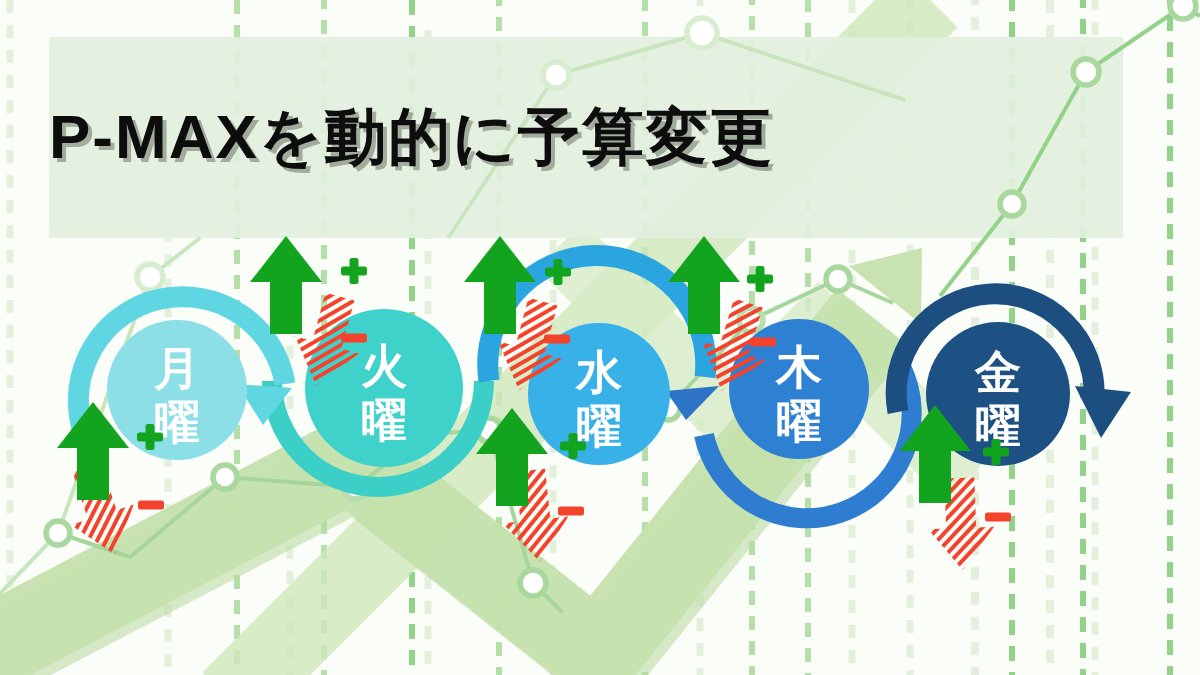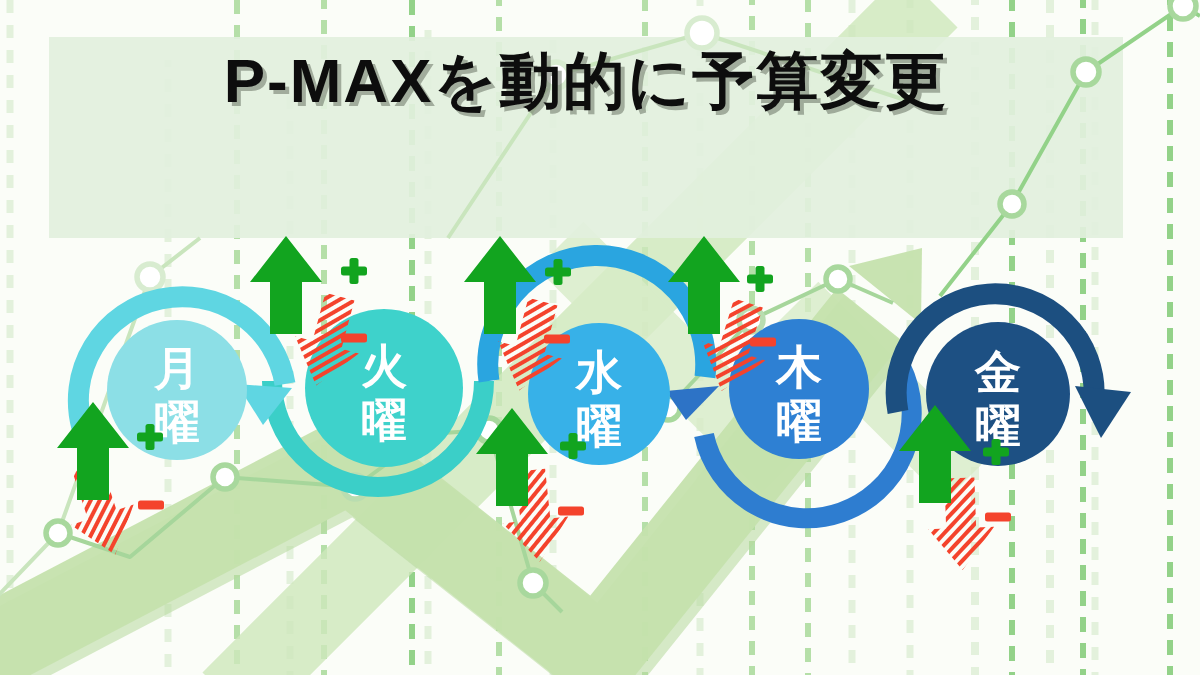--- a/index.html
+++ b/index.html
@@ -4,21 +4,21 @@
 <style>
   html,body{margin:0;padding:0;background:#ffffff;}
   #stage{
     position:relative;width:1200px;height:675px;overflow:hidden;
     background:#fbfdf8;
     font-family:"Liberation Sans","DejaVu Sans",sans-serif;
   }
   #bg-svg{position:absolute;left:0;top:0;width:1200px;height:675px;}
   #title-banner{
     position:absolute;left:49px;top:37px;width:1074px;height:201px;
-    display:flex;flex-direction:column;align-items:center;justify-content:space-between;
+    display:flex;flex-direction:row;align-items:center;justify-content:space-between;
     pointer-events:none;
     gap:45px;
   }
   .title-line{
     font-size:62px;font-weight:900;color:#0d0d0d;line-height:1.42;
     letter-spacing:2px;white-space:nowrap;
     text-shadow:4px 4px 0 rgba(105,115,100,0.55);
   }
   .day-kanji{
     font-family:"Liberation Sans","DejaVu Sans",sans-serif;

